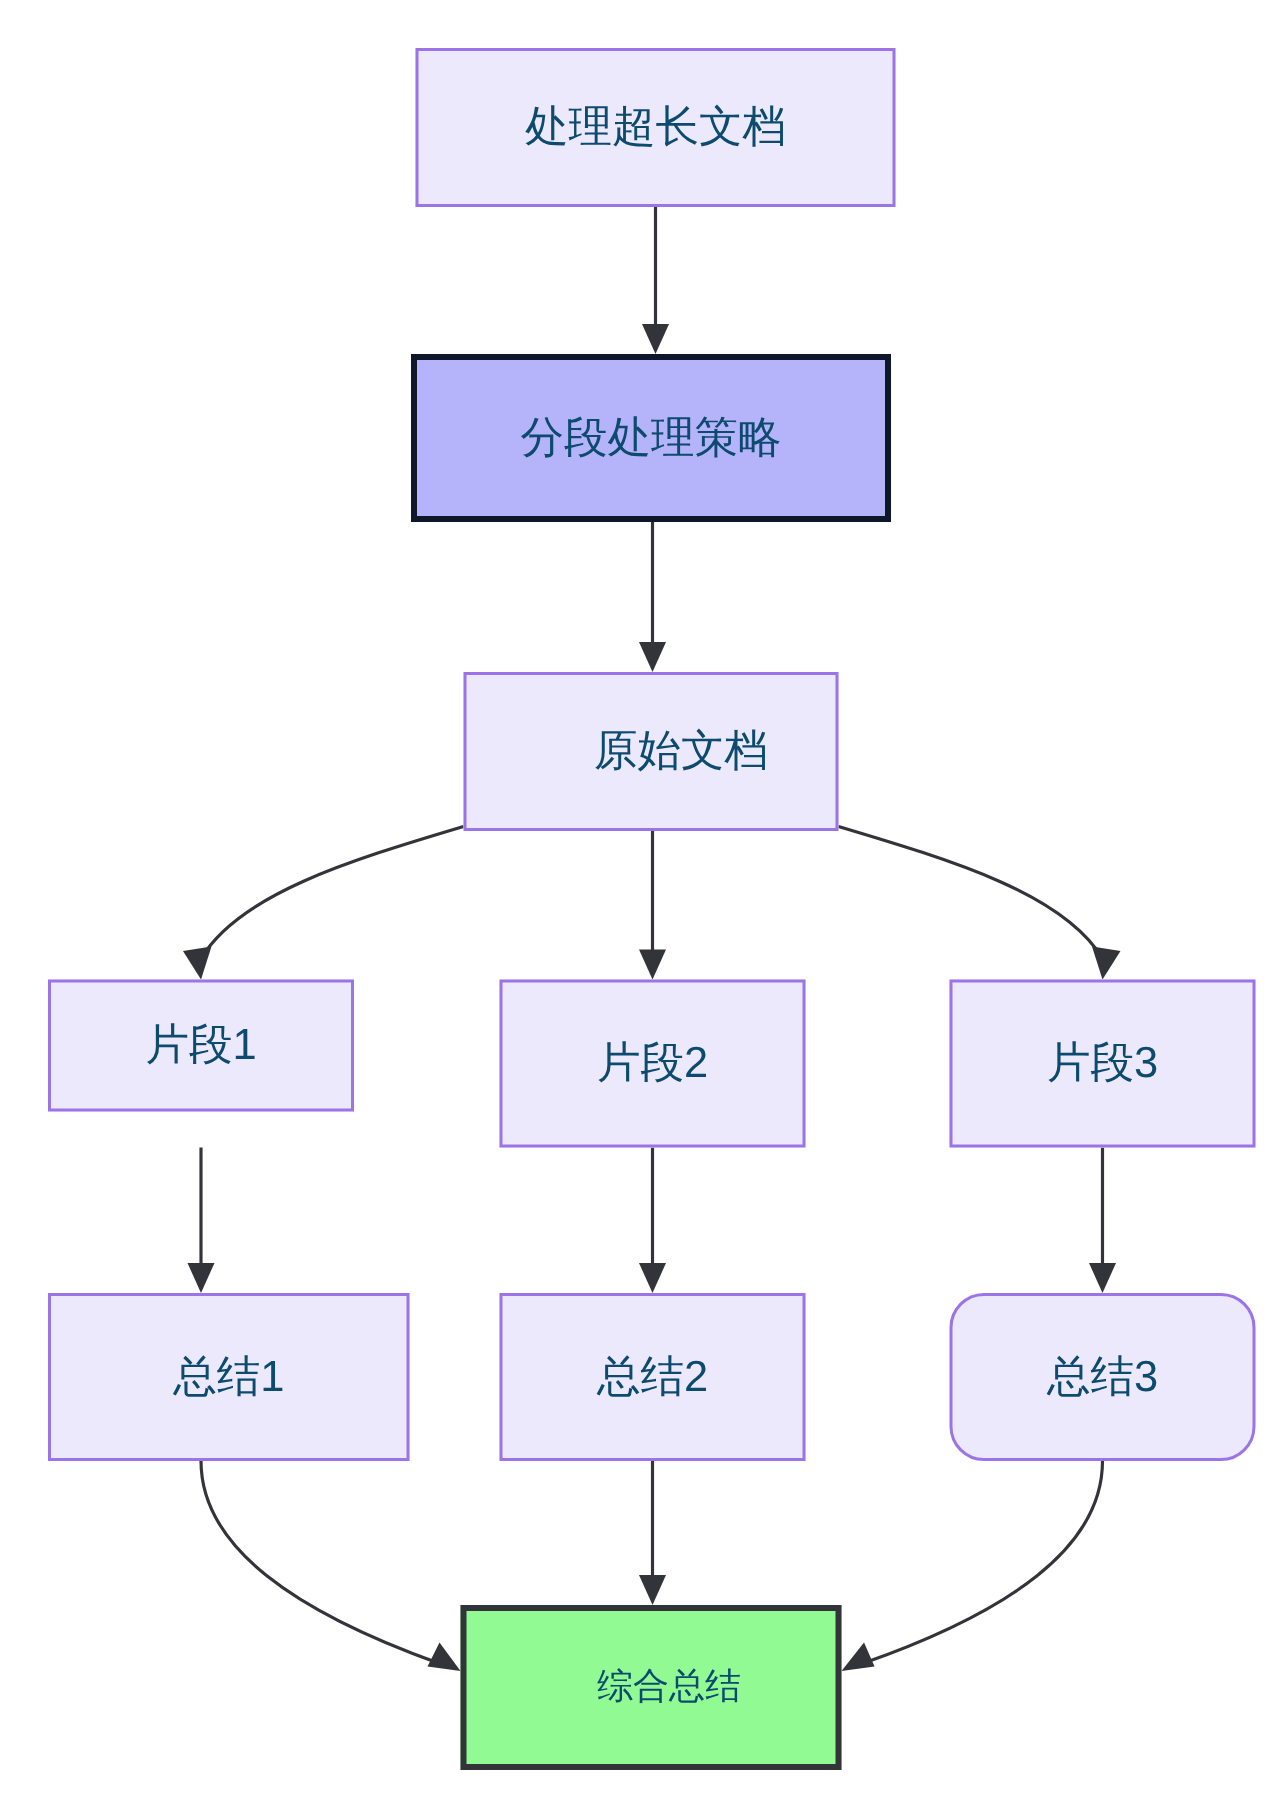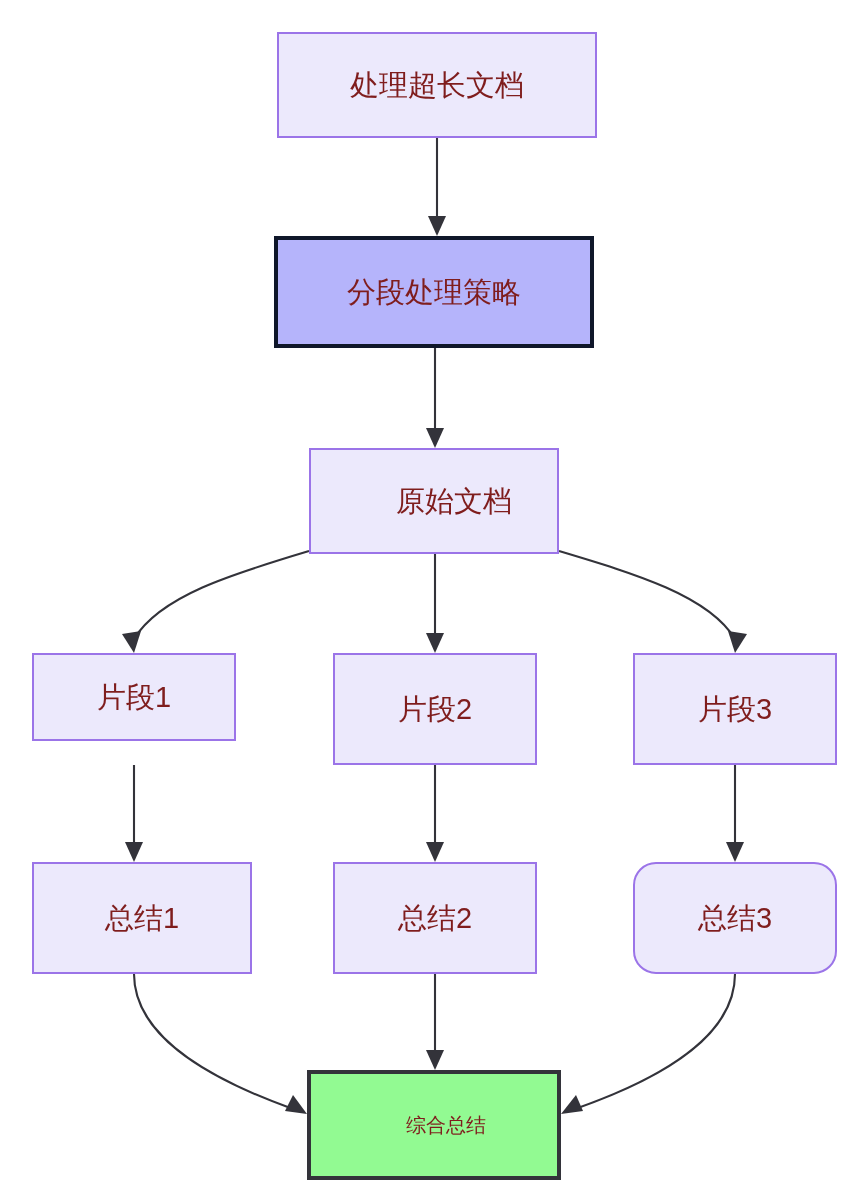--- a/index.html
+++ b/index.html
@@ -26,21 +26,21 @@
     height: 1196px;
     pointer-events: none;
   }
   .node {
     position: absolute;
     box-sizing: border-box;
     display: flex;
     align-items: center;
     justify-content: center;
     text-align: center;
-    color: #7f1d1d;
+    color: #0c4a6e;
     line-height: 1.2;
     white-space: nowrap;
     user-select: none;
   }
   .node-label {
     display: block;
   }
   
   .node--light {
     background: #ece9fc;
@@ -50,21 +50,21 @@
   
   .node--accent {
     background: #b5b4fb;
     border: 4px solid #0f172a;
     font-size: 29px;
   }
   
   .node--result {
     background: #92fa92;
     border: 4px solid #33333a;
-    font-size: 20px;
+    font-size: 24px;
     padding-left: 24px;
   }
   .edge-path {
     fill: none;
     stroke: #33333a;
     stroke-width: 2.1;
   }
   .edge-head {
     fill: #33333a;
     stroke: none;
@@ -150,21 +150,21 @@
   </div>
 
   <div class="node node--light" style="left:333px; top:653px; width:204px; height:112px;">
     <span class="node-label">片段2</span>
   </div>
 
   <div class="node node--light" style="left:633px; top:653px; width:204px; height:112px;">
     <span class="node-label">片段3</span>
   </div>
 
-  <div class="node node--light" style="left:32px; top:862px; width:220px; height:112px;">
+  <div class="node node--light" style="left:32px; top:862px; width:241px; height:112px;">
     <span class="node-label">总结1</span>
   </div>
 
   <div class="node node--light" style="left:333px; top:862px; width:204px; height:112px;align-items:center;">
     <span class="node-label">总结2</span>
   </div>
 
   <div class="node node--light" style="left:633px; top:862px; width:204px; height:112px;border-radius:23px;">
     <span class="node-label">总结3</span>
   </div>

